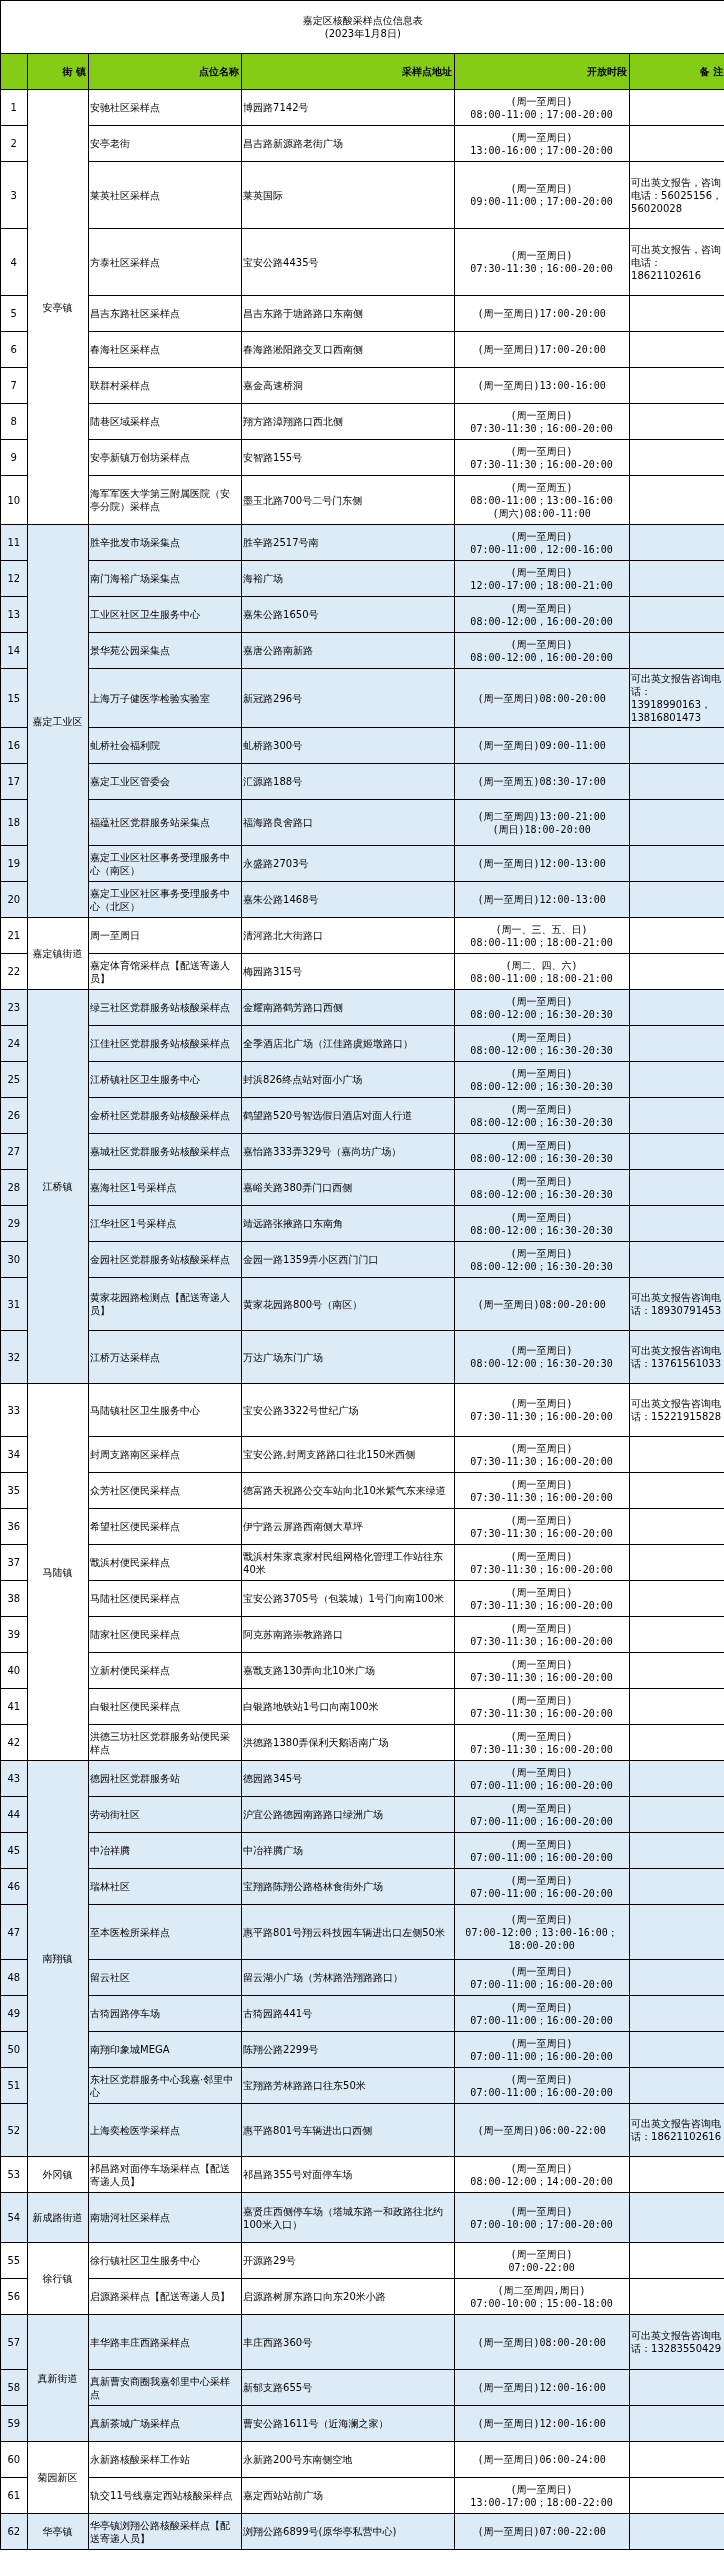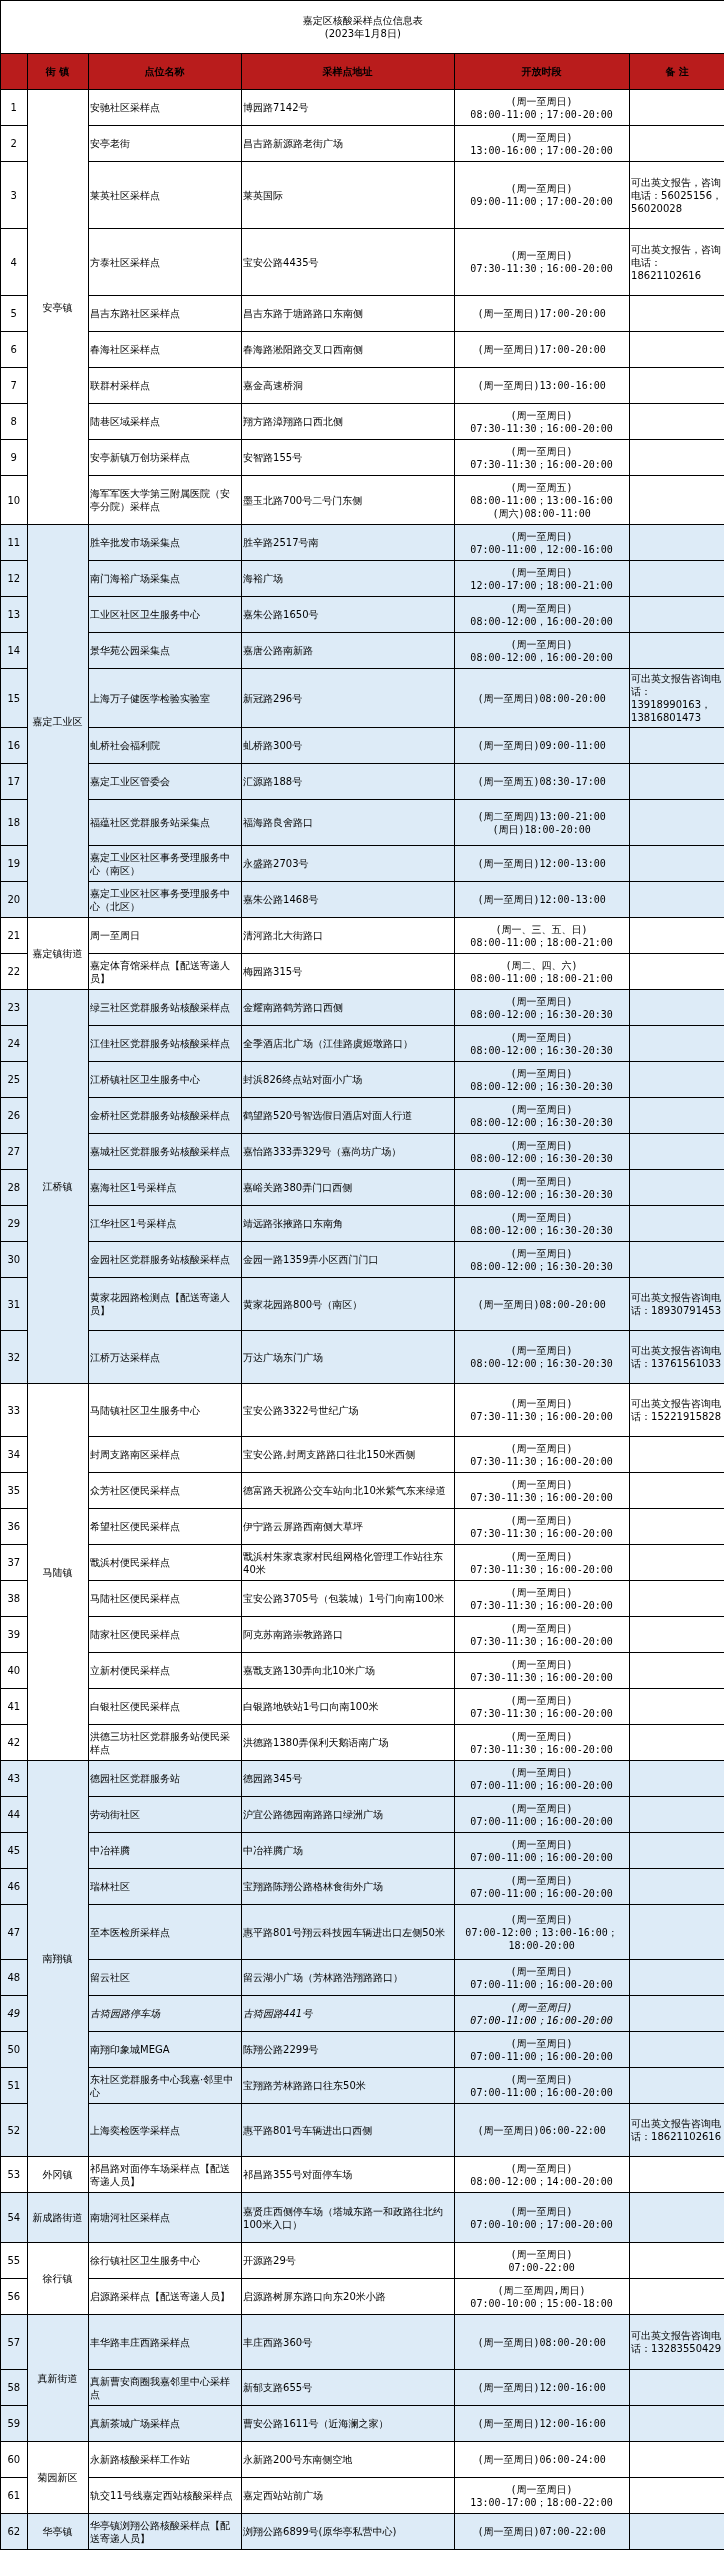--- a/index.html
+++ b/index.html
@@ -22,25 +22,25 @@
     height: 52px;
     text-align: center;
     font-size: 16.7px;
     line-height: 24px;
     background: #ffffff;
     font-family: "DejaVu Sans", sans-serif;
   }
   .title-cell .t1, .title-cell .t2 { display: block; }
   .hdr th {
     height: 35px;
-    background: #b91c1c;
+    background: #84cc16;
     font-family: "DejaVu Serif", serif;
     font-weight: bold;
     font-size: 13px;
-    text-align: center;
+    text-align: right;
   }
   td.idx { text-align: center; }
   td.town { text-align: center; font-size: 11.4px; line-height: 15px; }
   td.name, td.addr { text-align: left; }
   td.hours { text-align: center; font-family: "DejaVu Sans Mono", "Liberation Mono", monospace; font-size: 9.5px; }
   td.note { text-align: left; font-size: 10px; line-height: 13px; }
   tr.blue td { background: #DDEBF7; }
   tr.white td { background: #ffffff; }
   .line { display: block; white-space: pre-wrap; }
 </style>
@@ -545,21 +545,21 @@
       <tr class="blue" style="height: 36px;">
         <td class="idx">48</td>
         <td class="name">留云社区</td>
         <td class="addr">留云湖小广场（芳林路浩翔路路口）</td>
         <td class="hours">
           <span class="line">(周一至周日)</span>
           <span class="line">07:00-11:00；16:00-20:00</span>
         </td>
         <td class="note"></td>
       </tr>
-      <tr class="blue" style="height: 36px; font-style: italic;">
+      <tr class="blue" style="height: 36px;">
         <td class="idx">49</td>
         <td class="name">古猗园路停车场</td>
         <td class="addr">古猗园路441号</td>
         <td class="hours">
           <span class="line">(周一至周日)</span>
           <span class="line">07:00-11:00；16:00-20:00</span>
         </td>
         <td class="note"></td>
       </tr>
       <tr class="blue" style="height: 36px;">

